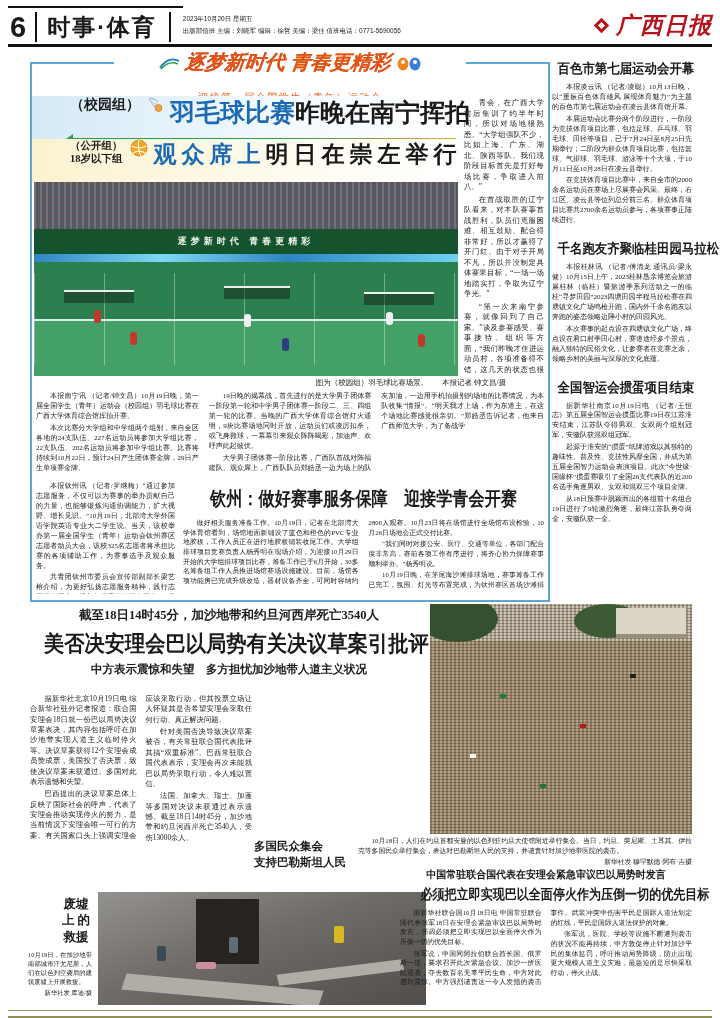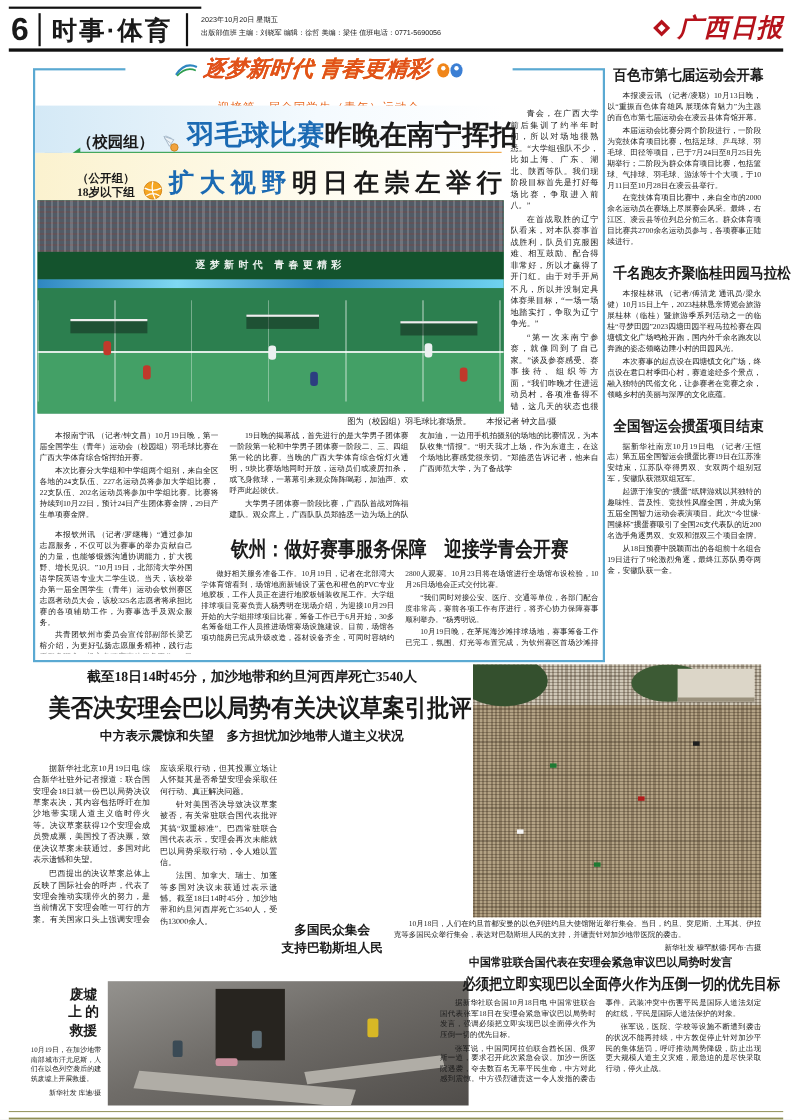--- a/index.html
+++ b/index.html
@@ -28,21 +28,21 @@
           padding:0 8px;text-align:center;width:336px;}
   .slogan{font-size:20px;font-weight:900;font-style:italic;white-space:nowrap;
           display:flex;align-items:center;justify-content:center;gap:5px;}
   .slogan-text{background:linear-gradient(90deg,#d9341b,#f08a00 55%,#e8641a);-webkit-background-clip:text;
           background-clip:text;color:#e1521a;transform:skewX(-6deg);}
   .slogan-sub{font-size:10.5px;color:#e8641a;font-weight:normal;margin-top:15px;letter-spacing:1px;}
 
   .tag{position:absolute;left:1px;top:33px;width:32px;font-size:27px;font-weight:900;color:#1878bf;
        line-height:29px;text-align:center;text-shadow:0 0 2px #fff,1px 1px 0 #fff;}
   .rows{position:absolute;left:0;top:32px;width:428px;}
-  .row{position:relative;height:43px;display:flex;align-items:flex-end;padding-left:38px;box-sizing:border-box;}
+  .row{position:relative;height:43px;display:flex;align-items:flex-start;padding-left:38px;box-sizing:border-box;}
   .row1{background:linear-gradient(90deg,#d4e9f6,#f4fafe 60%,#fff);}
   .row2{background:linear-gradient(90deg,#fbf2cf,#fffdf4 70%,#fff);}
   .grp{font-size:14px;font-weight:bold;margin-right:5px;white-space:nowrap;}
   .grp2{display:flex;flex-direction:column;font-size:10.5px;font-weight:bold;line-height:1.25;margin-right:5px;white-space:nowrap;}
   .h1{font-size:25px;font-weight:900;white-space:nowrap;}
   .h2{font-size:23px;font-weight:900;letter-spacing:5px;white-space:nowrap;}
   .em{color:#1b6ab3;}
   .arrow-line{position:absolute;left:36px;right:4px;top:42px;height:2px;
               background:linear-gradient(90deg,#2f9e4f 0 55%,#f0a13c);}
   .arrow-line::before{content:"";position:absolute;left:-7px;top:-4px;border:5px solid transparent;border-right:7px solid #2f9e4f;}
@@ -95,21 +95,21 @@
      background:repeating-linear-gradient(90deg,rgba(55,38,20,.30) 0 2px,transparent 2px 4px),
                 repeating-linear-gradient(0deg,rgba(30,20,10,.28) 0 1px,transparent 1px 3px),
                 linear-gradient(#cfc7b6 0 16%,#b3a284 16% 100%);}
   .crowd::before{content:"";position:absolute;left:-12px;top:-8px;width:80px;height:46px;border-radius:50%;
      background:#34502e;box-shadow:150px 2px 0 -6px #3c5a34;}
   .crowd::after{content:"";position:absolute;right:6px;top:4px;width:70px;height:30px;background:#dcd6c8;
      box-shadow:inset 0 -4px 0 #9a917d;}
   .flag{position:absolute;width:6px;height:4px;}
 
   .crowd-cap{position:absolute;left:226px;top:232px;width:438px;display:flex;gap:8px;}
-  .cap-title{width:96px;text-align:center;font-weight:bold;font-size:11.5px;line-height:1.35;padding-top:3px;}
+  .cap-title{width:96px;text-align:left;font-weight:bold;font-size:11.5px;line-height:1.35;padding-top:3px;}
   .cap-body{flex:1;}
   .cap-text{font-size:6.8px;text-align:justify;line-height:1.45;text-indent:2em;}
   .cap-credit{font-size:6.8px;text-align:right;margin-top:1px;}
 
   .rubble-note{position:absolute;left:0;top:292px;width:64px;}
   .rubble-title{font-size:12.5px;font-weight:bold;text-align:center;line-height:1.3;margin-left:32px;}
   .rubble-text{font-size:6.3px;margin-top:5px;text-align:justify;line-height:1.45;}
   .rubble-credit{font-size:6.3px;margin-top:3px;text-align:right;}
   .rubble{position:absolute;left:70px;top:288px;width:328px;height:113px;overflow:hidden;
      background:linear-gradient(160deg,#94928e,#6f6c68 45%,#504d4a);}
@@ -182,21 +182,21 @@
       <div class="arrow-line"></div>
       <div class="row row2">
         <span class="grp2 ser">
           <span>（公开组）</span>
           <span>18岁以下组</span>
         </span>
         <svg class="ball-ico" width="18" height="18" viewBox="0 0 18 18">
           <circle cx="9" cy="9" r="8" fill="#f5a623" stroke="#d07f10" stroke-width="0.8"></circle>
           <path d="M1.5 7 Q9 11 16.5 7 M9 1 Q7 9 11 17 M3 14 Q9 10 15 14" fill="none" stroke="#fff" stroke-width="1.1"></path>
         </svg>
-        <span class="h2"><span class="em">扩大视野</span><span>明日在崇左举行</span></span>
+        <span class="h2"><span class="em">观众席上</span><span>明日在崇左举行</span></span>
       </div>
     </div>
 
     <div class="photo">
       <div class="ph-stands"></div>
       <div class="ph-board">逐梦新时代 青春更精彩</div>
       <div class="ph-led"></div>
       <div class="ph-court"></div>
       <div class="net" style="left:30px;top:108px;width:70px;"></div>
       <div class="net" style="left:190px;top:104px;width:66px;"></div>

